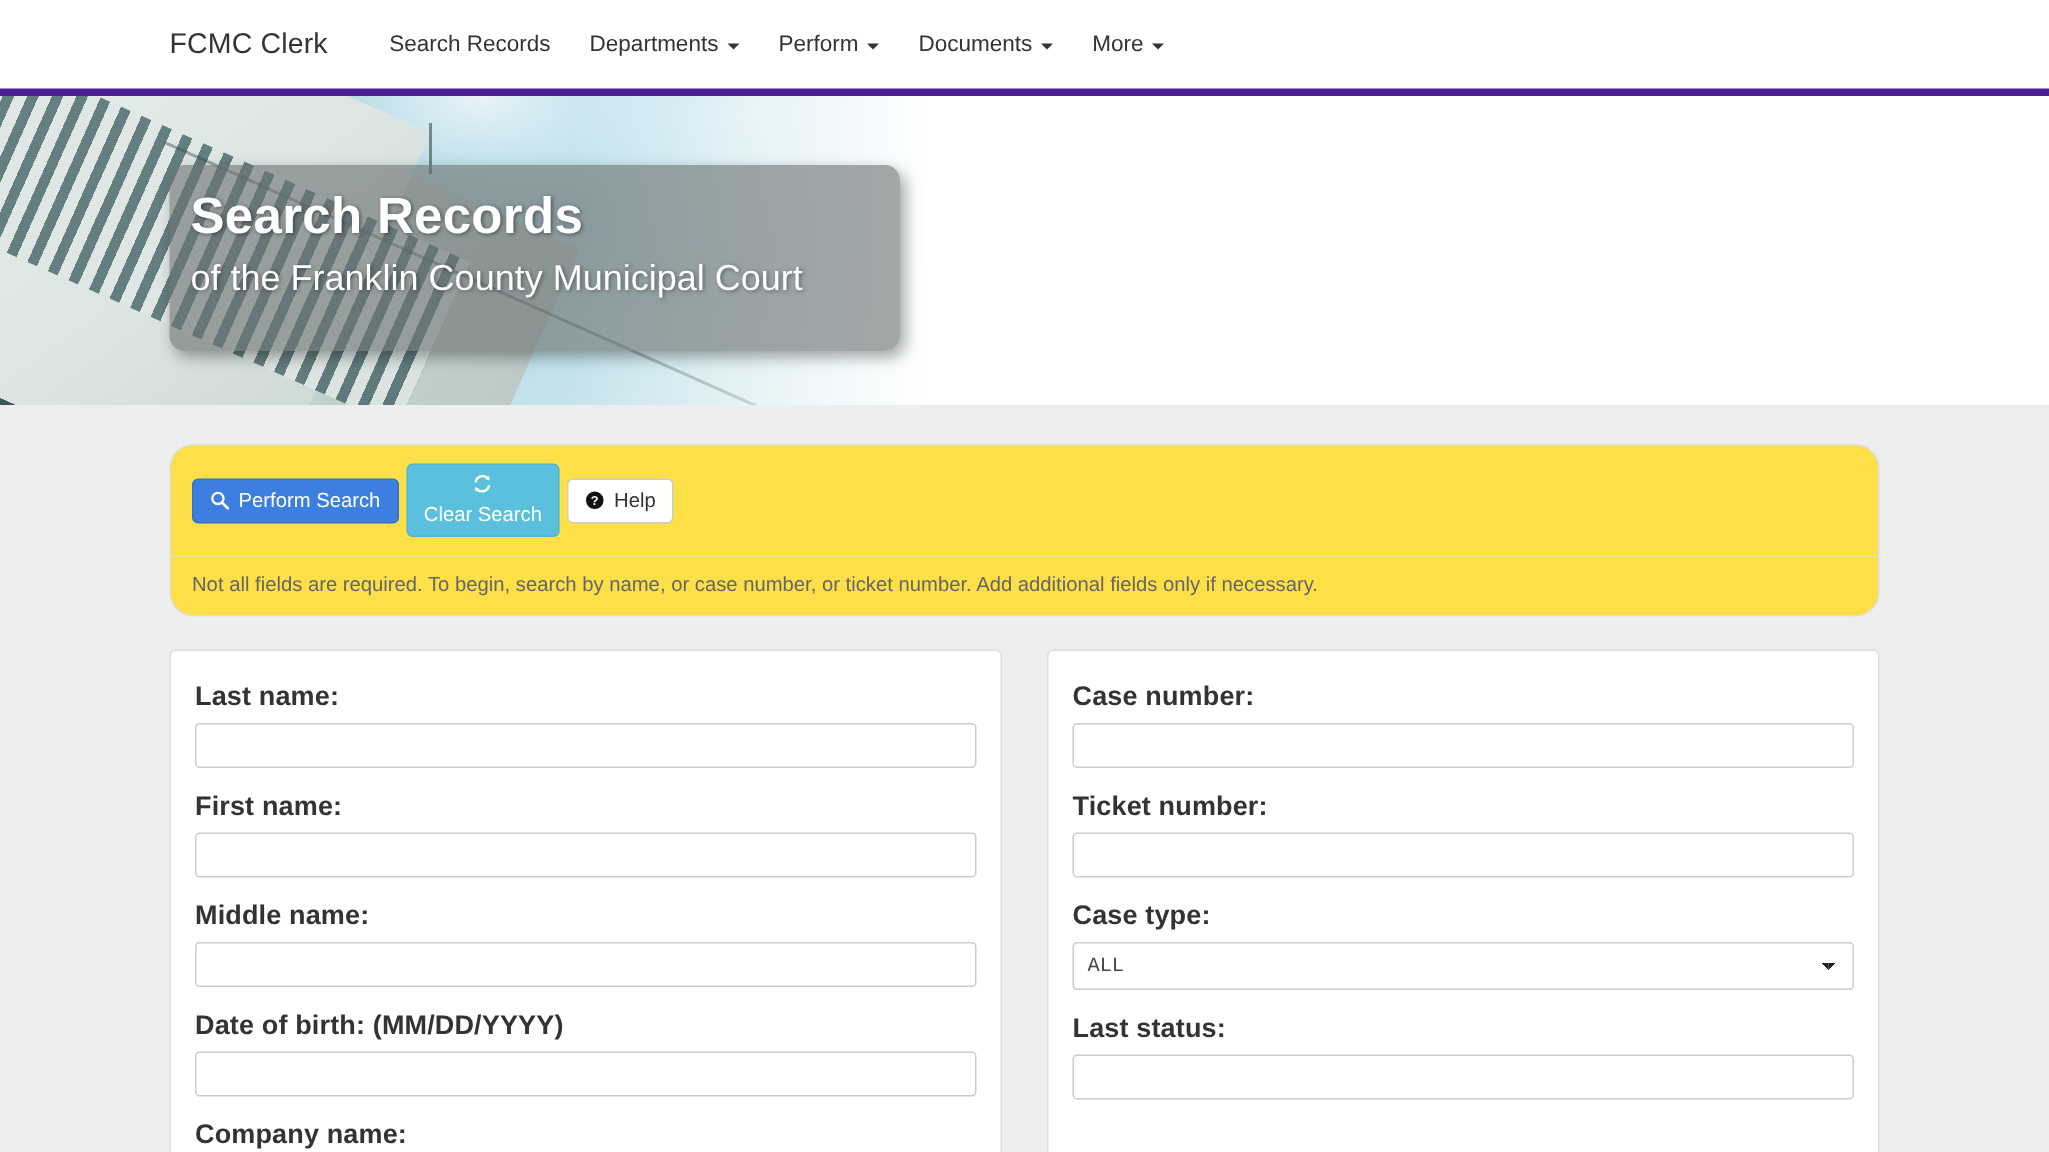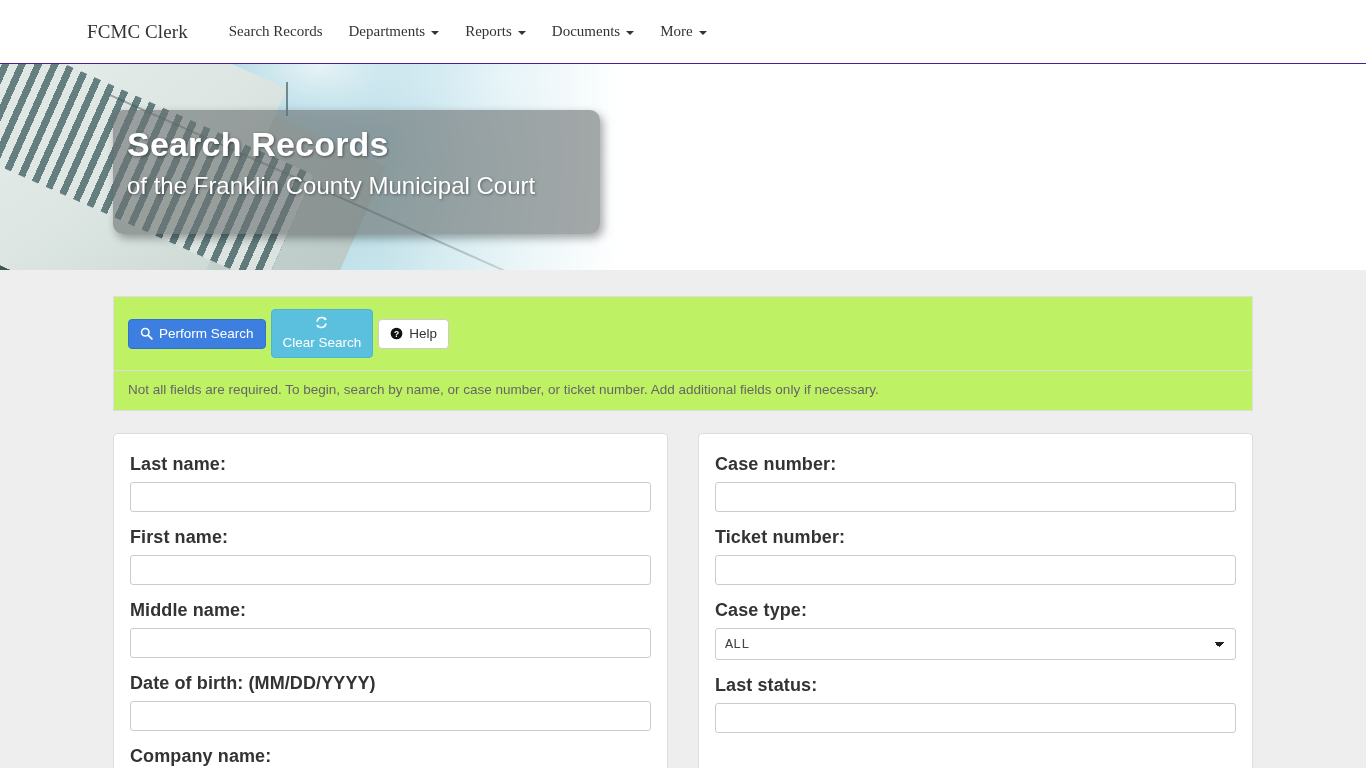--- a/index.html
+++ b/index.html
@@ -12,27 +12,26 @@
     overflow: hidden;
     background: #eeeeee;
     font-family: "Liberation Sans", sans-serif;
     -webkit-font-smoothing: antialiased;
   }
 
   
   .navbar {
     height: 64px;
     background: #ffffff;
-    border-bottom: 1px solid #4c1d95;
+    border-bottom: 5px solid #4c1d95;
     display: flex;
     align-items: center;
-    padding-left: 87px;
+    padding-left: 113px;
     position: relative;
     z-index: 20;
-    font-family: Liberation Serif, serif;
   }
   .brand {
     font-size: 19px;
     color: #333333;
     letter-spacing: 0.1px;
     margin-right: 28px;
     text-decoration: none;
     white-space: nowrap;
   }
   .nav-links {
@@ -196,23 +195,23 @@
     background: #eeeeee;
     padding-top: 26px;
     min-height: 500px;
   }
   .container {
     width: 1140px;
     margin: 0 auto;
   }
 
   .panel {
-    background: #bef264;
+    background: #fde047;
     border: 1px solid #dddddd;
-    border-radius: 0;
+    border-radius: 16px;
   }
   .panel-toolbar {
     padding: 12px 14px;
     border-bottom: 1px solid #dddddd;
     display: flex;
     align-items: center;
     gap: 5px;
   }
   .panel-note {
     padding: 11px 14px 13px 14px;
@@ -311,21 +310,21 @@
   <a class="brand" href="#">FCMC Clerk</a>
   <div class="nav-links">
     <a class="nav-item" href="#">
       <span>Search Records</span>
     </a>
     <a class="nav-item" href="#">
       <span>Departments</span>
       <span class="caret"></span>
     </a>
     <a class="nav-item" href="#">
-      <span>Reports</span>
+      <span>Perform</span>
       <span class="caret"></span>
     </a>
     <a class="nav-item" href="#">
       <span>Documents</span>
       <span class="caret"></span>
     </a>
     <a class="nav-item" href="#">
       <span>More</span>
       <span class="caret"></span>
     </a>

